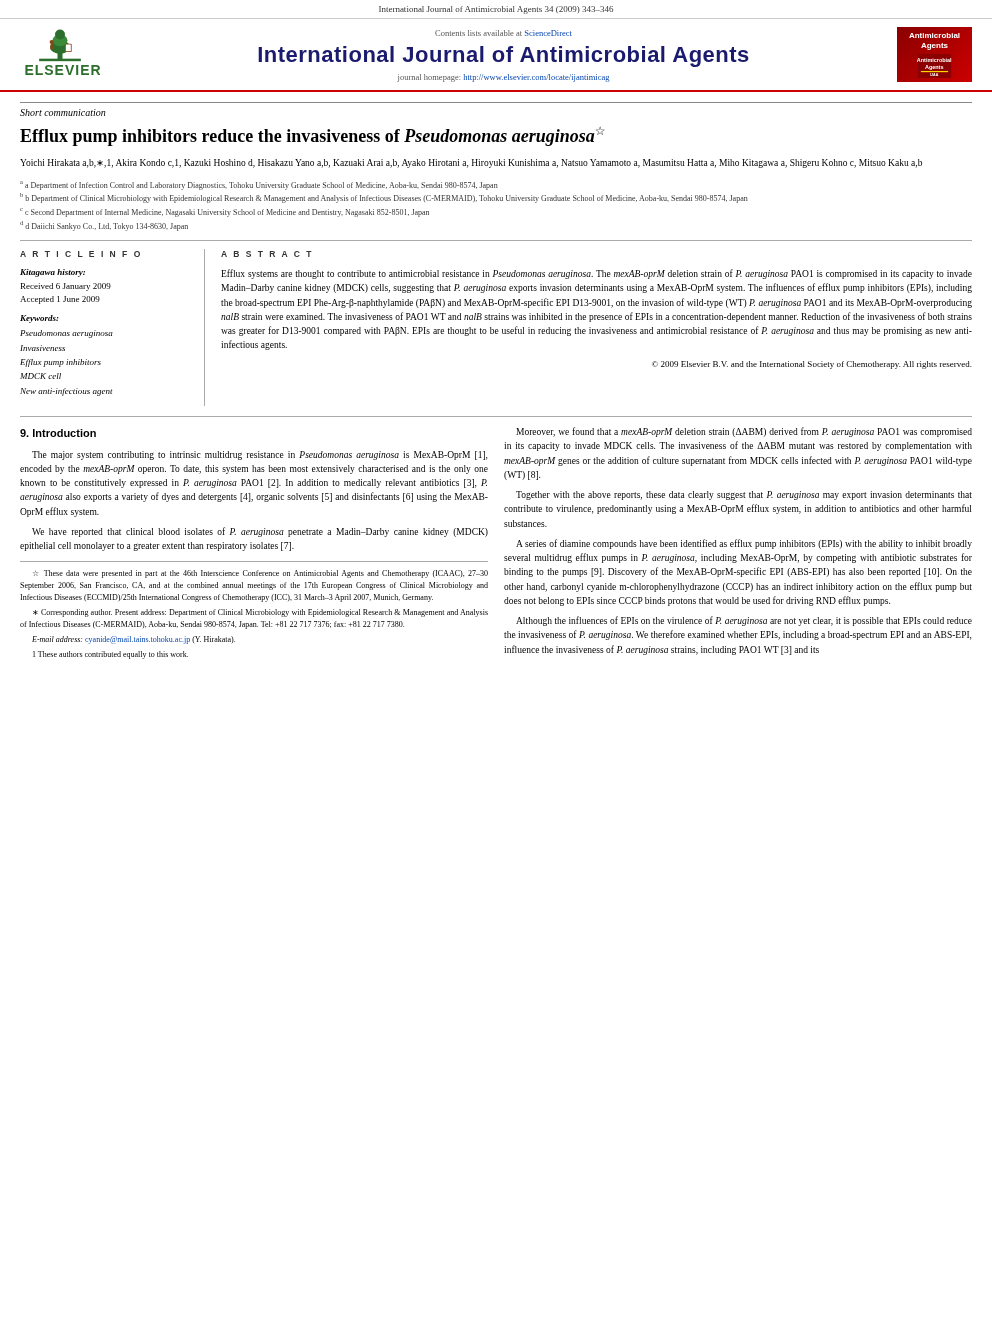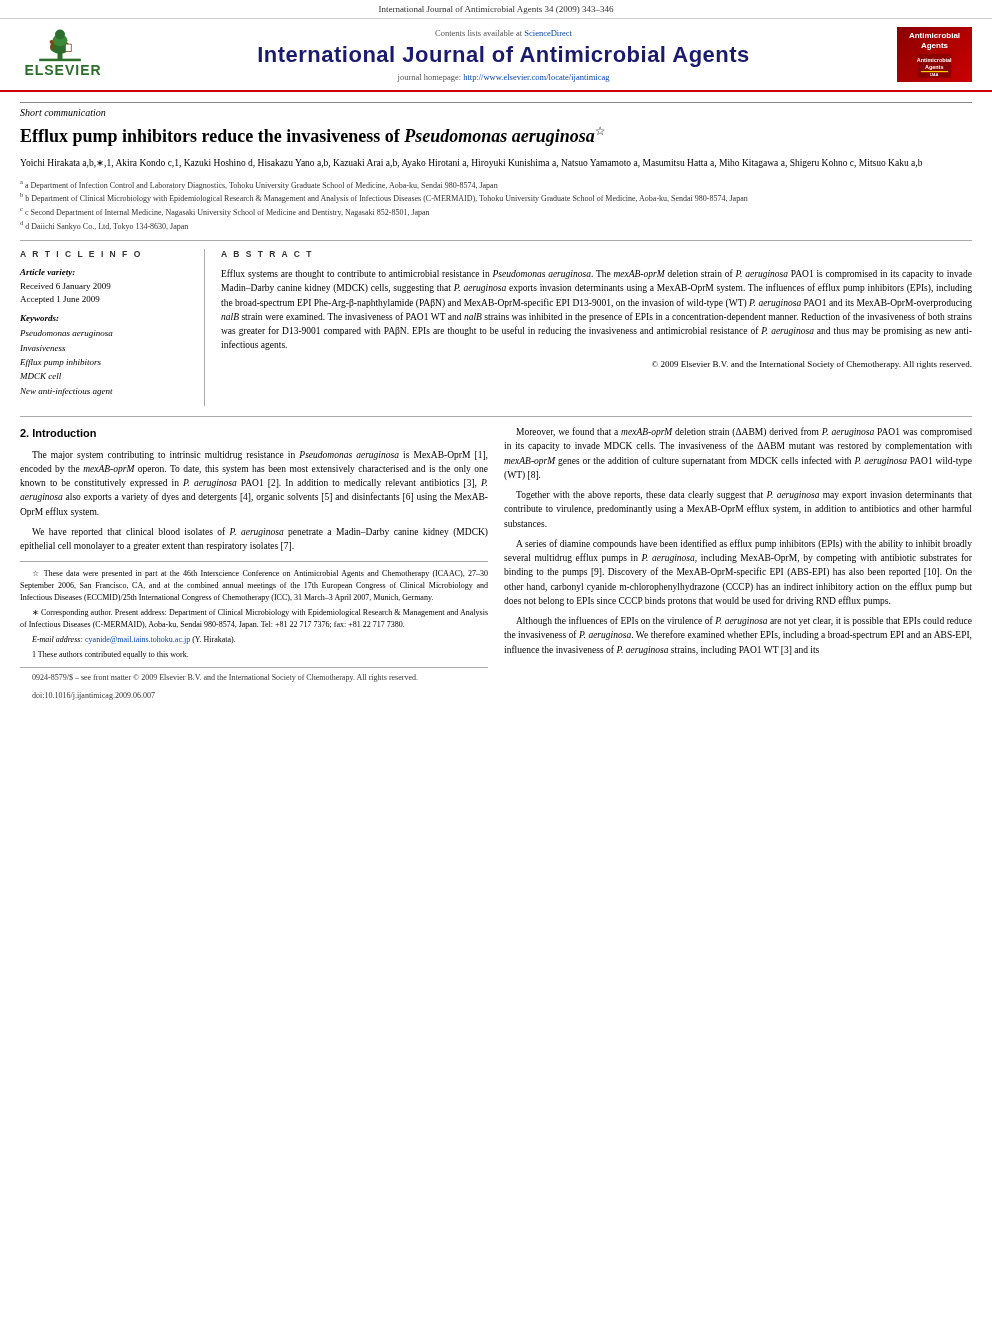--- a/index.html
+++ b/index.html
@@ -354,21 +354,21 @@
     <div><sup>c</sup> <span>c Second Department of Internal Medicine, Nagasaki University School of Medicine and Dentistry, Nagasaki 852-8501, Japan</span></div>
     <div><sup>d</sup> <span>d Daiichi Sankyo Co., Ltd, Tokyo 134-8630, Japan</span></div>
   </div>
 
   <div class="two-col">
 
     <div class="article-info">
       <h3>A R T I C L E   I N F O</h3>
 
       <div class="info-section">
-        <h4>Article variety:</h4>
+        <h4>Kitagawa history:</h4>
         <p>Received 6 January 2009</p>
         <p>Accepted 1 June 2009</p>
       </div>
 
       <div class="info-section">
         <h4>Keywords:</h4>
         <div class="keywords-list">
           <div>Pseudomonas aeruginosa</div>
           <div>Invasiveness</div>
           <div>Efflux pump inhibitors</div>
@@ -383,21 +383,21 @@
       <div class="abstract-text">
         Efflux systems are thought to contribute to antimicrobial resistance in <em>Pseudomonas aeruginosa</em>. The <em>mexAB-oprM</em> deletion strain of <em>P. aeruginosa</em> PAO1 is compromised in its capacity to invade Madin–Darby canine kidney (MDCK) cells, suggesting that <em>P. aeruginosa</em> exports invasion determinants using a MexAB-OprM system. The influences of efflux pump inhibitors (EPIs), including the broad-spectrum EPI Phe-Arg-β-naphthylamide (PAβN) and MexAB-OprM-specific EPI D13-9001, on the invasion of wild-type (WT) <em>P. aeruginosa</em> PAO1 and its MexAB-OprM-overproducing <em>nalB</em> strain were examined. The invasiveness of PAO1 WT and <em>nalB</em> strains was inhibited in the presence of EPIs in a concentration-dependent manner. Reduction of the invasiveness of both strains was greater for D13-9001 compared with PAβN. EPIs are thought to be useful in reducing the invasiveness and antimicrobial resistance of <em>P. aeruginosa</em> and thus may be promising as new anti-infectious agents.
       </div>
       <div class="abstract-copyright">© 2009 Elsevier B.V. and the International Society of Chemotherapy. All rights reserved.</div>
     </div>
   </div>
 
   <div class="body-columns">
 
     <div class="body-col">
-      <h2>2.  Introduction</h2>
+      <h2>9.  Introduction</h2>
       <p>
         The major system contributing to intrinsic multidrug resistance in <em>Pseudomonas aeruginosa</em> is MexAB-OprM [1], encoded by the <em>mexAB-oprM</em> operon. To date, this system has been most extensively characterised and is the only one known to be constitutively expressed in <em>P. aeruginosa</em> PAO1 [2]. In addition to medically relevant antibiotics [3], <em>P. aeruginosa</em> also exports a variety of dyes and detergents [4], organic solvents [5] and disinfectants [6] using the MexAB-OprM efflux system.
       </p>
       <p>
         We have reported that clinical blood isolates of <em>P. aeruginosa</em> penetrate a Madin–Darby canine kidney (MDCK) epithelial cell monolayer to a greater extent than respiratory isolates [7].
       </p>
 
       <div class="footnotes">
         <p>
           <span>☆ These data were presented in part at the 46th Interscience Conference on Antimicrobial Agents and Chemotherapy (ICAAC), 27–30 September 2006, San Francisco, CA, and at the combined annual meetings of the 17th European Congress of Clinical Microbiology and Infectious Diseases (ECCMID)/25th International Congress of Chemotherapy (ICC), 31 March–3 April 2007, Munich, Germany.</span>
@@ -408,24 +408,20 @@
         <p>
           <em><span>E-mail address:</span></em>
           <a class="link-blue">cyanide@mail.tains.tohoku.ac.jp</a>
           <span>(Y. Hirakata).</span>
         </p>
         <p>
           <span>1 These authors contributed equally to this work.</span>
         </p>
       </div>
 
-      <div class="bottom-info">
-        <p>0924-8579/$ – see front matter © 2009 Elsevier B.V. and the International Society of Chemotherapy. All rights reserved.</p>
-        <p>doi:10.1016/j.ijantimicag.2009.06.007</p>
-      </div>
     </div>
 
     <div class="body-col">
       <p>
         Moreover, we found that a <em>mexAB-oprM</em> deletion strain (ΔABM) derived from <em>P. aeruginosa</em> PAO1 was compromised in its capacity to invade MDCK cells. The invasiveness of the ΔABM mutant was restored by complementation with <em>mexAB-oprM</em> genes or the addition of culture supernatant from MDCK cells infected with <em>P. aeruginosa</em> PAO1 wild-type (WT) [8].
       </p>
       <p>
         Together with the above reports, these data clearly suggest that <em>P. aeruginosa</em> may export invasion determinants that contribute to virulence, predominantly using a MexAB-OprM efflux system, in addition to antibiotics and other harmful substances.
       </p>
       <p>

